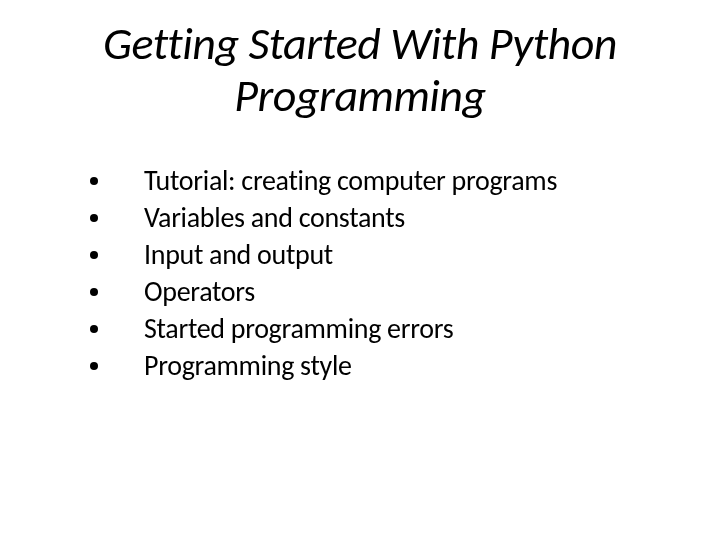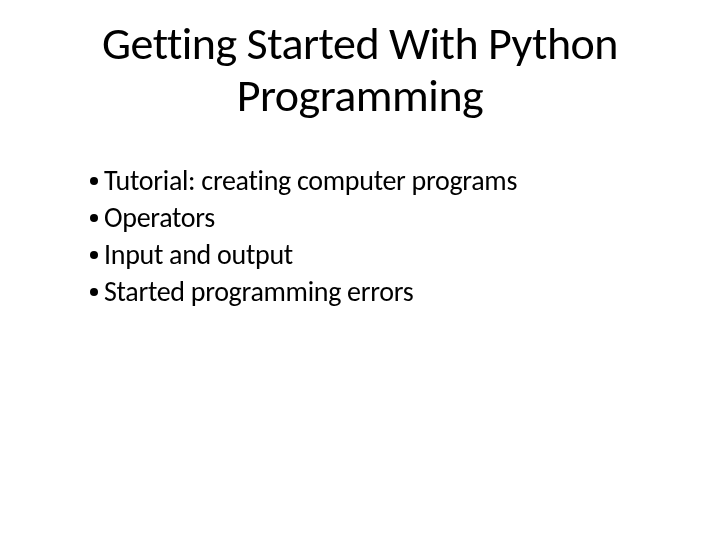--- a/index.html
+++ b/index.html
@@ -16,20 +16,21 @@
       height: 100%;
       padding: 18px 40px 0 40px;
     }
     .title {
       font-size: 46px;
       font-weight: 400;
       text-align: center;
       line-height: 1.12;
       letter-spacing: -0.5px;
       margin-bottom: 42px;
+      font-style: italic;
     }
     .bullets {
       padding-left: 50px;
       padding-right: 20px;
     }
     .bullet-row {
       display: flex;
       align-items: flex-start;
       font-size: 28px;
       line-height: 1.32;
@@ -40,38 +41,47 @@
       width: 8px;
       height: 8px;
       background: #000;
       border-radius: 50%;
       margin-top: 14px;
       margin-right: 6px;
       flex-shrink: 0;
     }
     .bullet-text {
       flex: 1;
+      margin-left: 40px;
     }
   </style>
 </head>
 <body>
 
 <div class="slide">
   <h1 class="title">Getting Started With Python Programming</h1>
   <div class="bullets">
     <div class="bullet-row">
       <span class="dot"></span>
       <span class="bullet-text">Tutorial: creating computer programs</span>
     </div>
     <div class="bullet-row">
       <span class="dot"></span>
-      <span class="bullet-text">Operators</span>
+      <span class="bullet-text">Variables and constants</span>
     </div>
     <div class="bullet-row">
       <span class="dot"></span>
       <span class="bullet-text">Input and output</span>
     </div>
     <div class="bullet-row">
       <span class="dot"></span>
+      <span class="bullet-text">Operators</span>
+    </div>
+    <div class="bullet-row">
+      <span class="dot"></span>
       <span class="bullet-text">Started programming errors</span>
+    </div>
+    <div class="bullet-row">
+      <span class="dot"></span>
+      <span class="bullet-text">Programming style</span>
     </div>
   </div>
 </div>
 
 </body></html>

